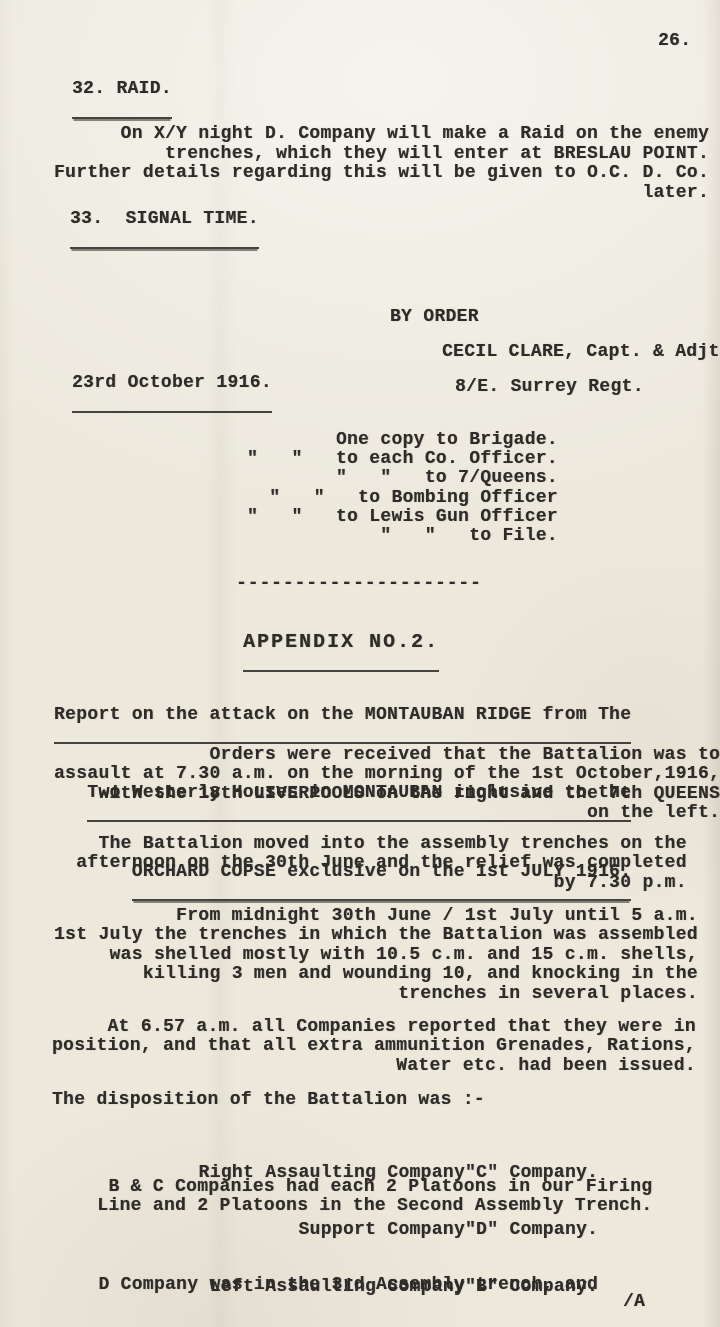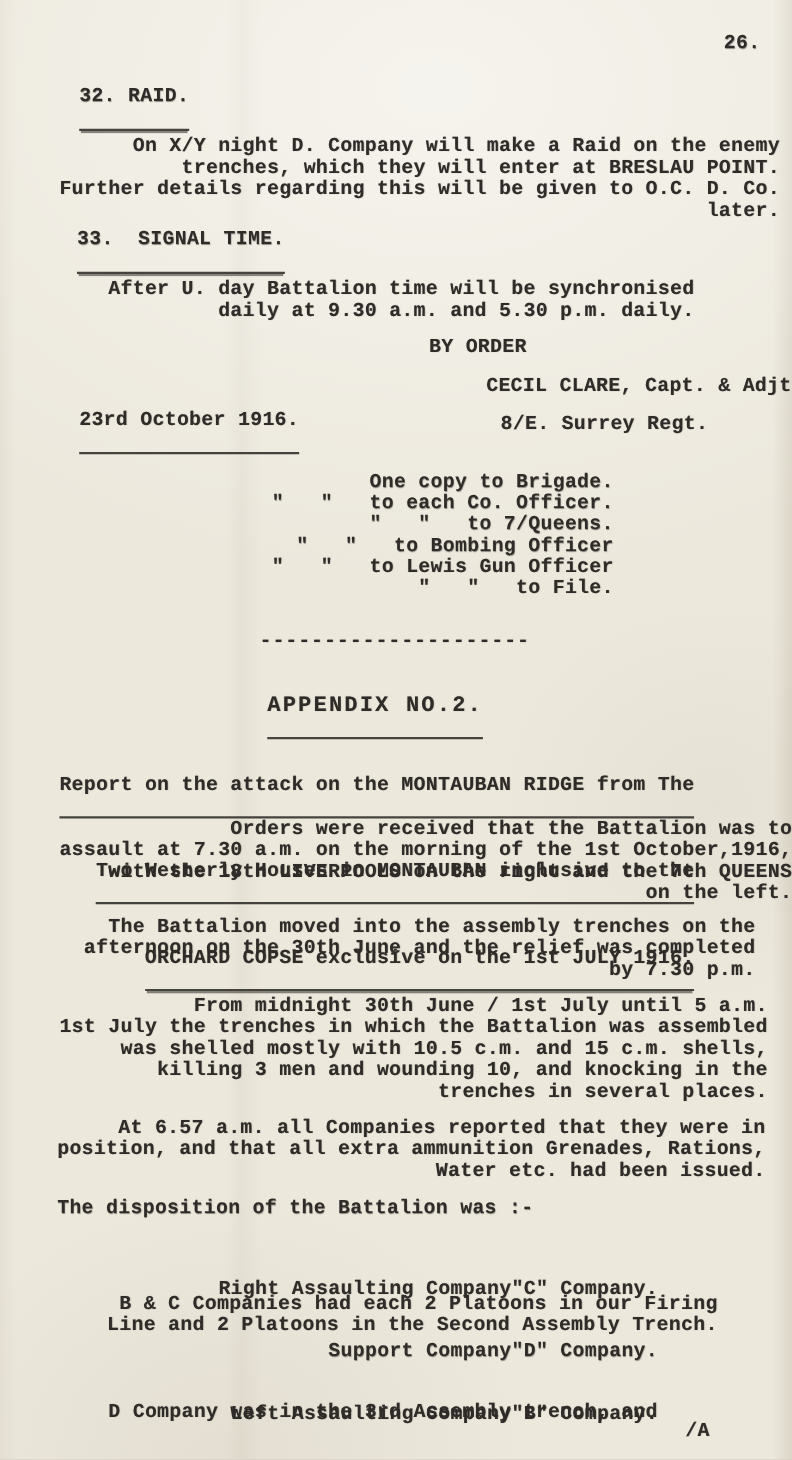--- a/index.html
+++ b/index.html
@@ -64,22 +64,20 @@
 
   <div class="t page-num">26.</div>
 
   <div class="t h32"><span class="ul ul2">32. RAID.</span></div>
   <div class="t p32">    On X/Y night D. Company will make a Raid on the enemy
 trenches, which they will enter at BRESLAU POINT.
 Further details regarding this will be given to O.C. D. Co.
 later.</div>
 
   <div class="t h33"><span class="ul ul2">33.  SIGNAL TIME.</span></div>
-  <div class="t p33">    After U. day Battalion time will be synchronised
-daily at 9.30 a.m. and 5.30 p.m. daily.</div>
 
   <div class="t by-order">BY ORDER</div>
   <div class="t officer">CECIL CLARE, Capt. &amp; Adjt</div>
   <div class="t date"><span class="ul">23rd October 1916.</span></div>
   <div class="t regiment">8/E. Surrey Regt.</div>
 
   <div class="t dist">One copy to Brigade.
  "   "   to each Co. Officer.
  "   "   to 7/Queens.
  "   "   to Bombing Officer

